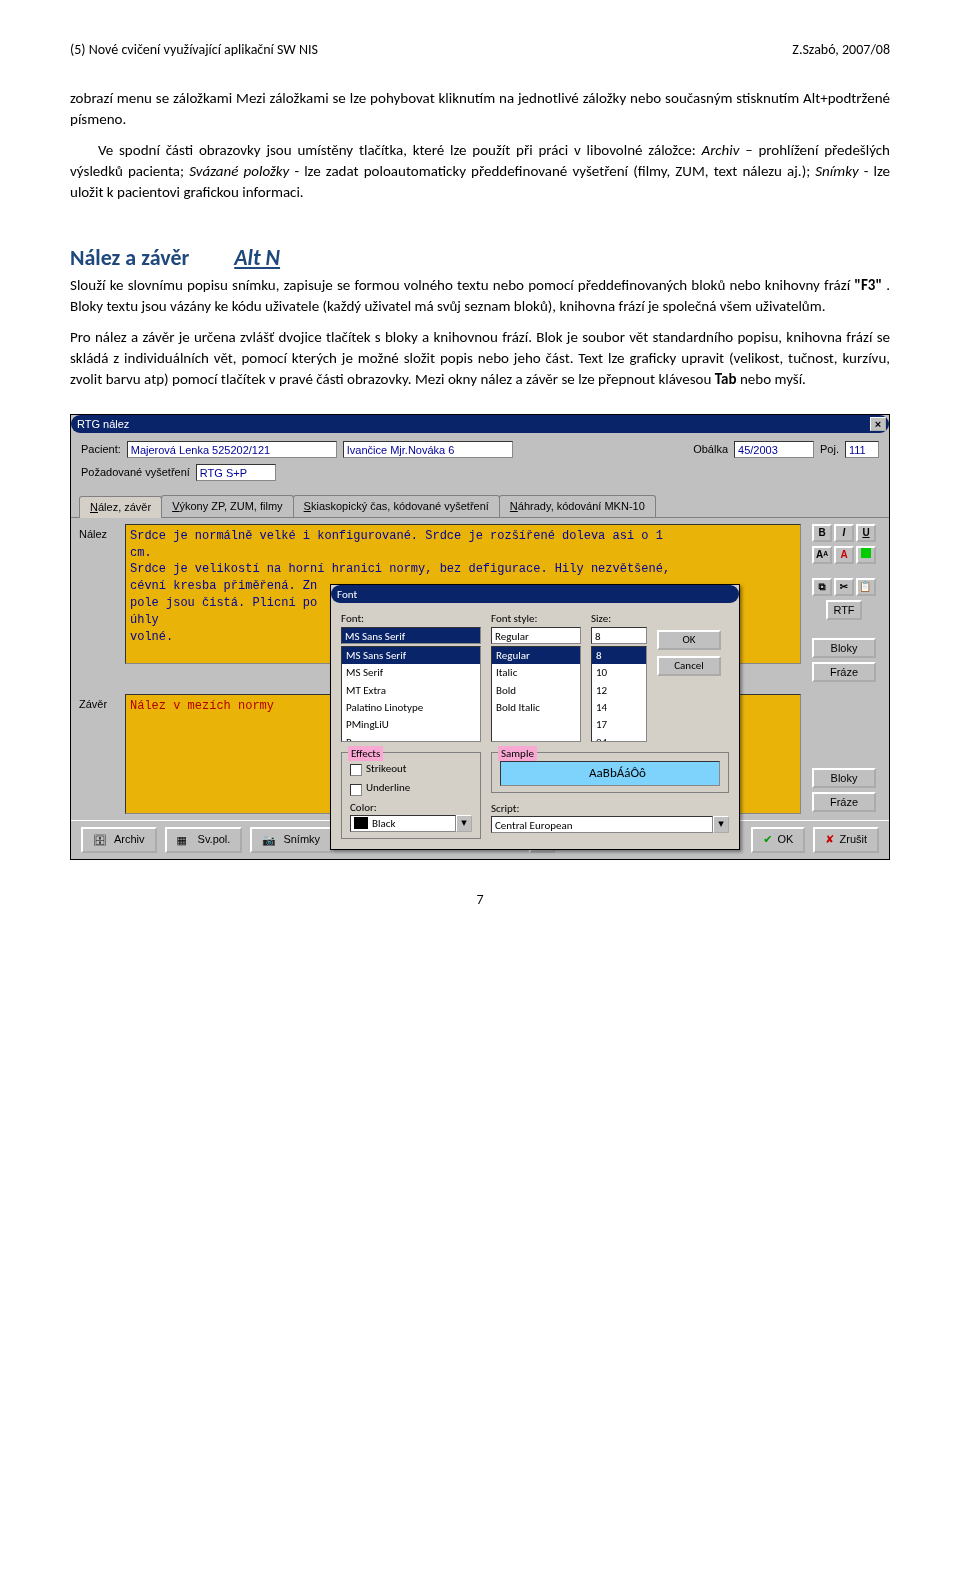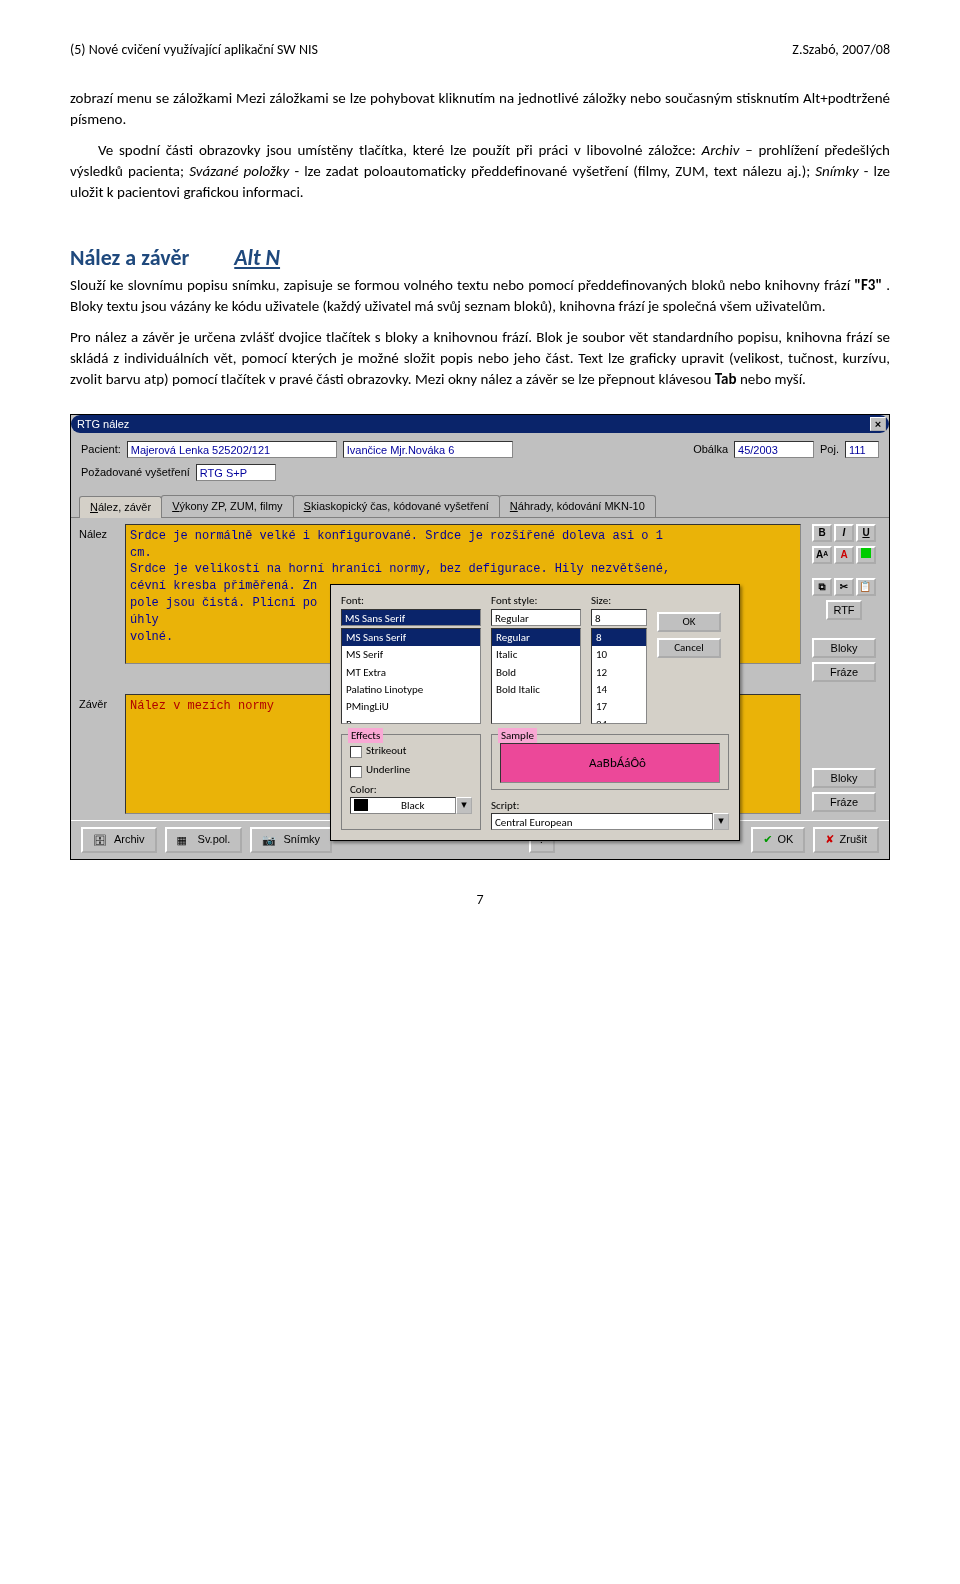--- a/index.html
+++ b/index.html
@@ -80,24 +80,24 @@
   .listbox { background:#fff; border:1px inset #888; height:96px; overflow:hidden; font-size:11px; }
   .listbox div { padding:1px 4px; white-space:nowrap; }
   .listbox .sel { background:#0a246a; color:#fff; }
   .txtin { background:#fff; border:1px inset #888; height:17px; padding:1px 3px; font-size:11px; margin-bottom:2px; }
   .txtin.sel { background:#0a246a; color:#fff; }
   .groupbox { border:1px solid #808080; padding:8px 8px 6px 8px; margin-top:10px; position:relative; }
   .groupbox .gtitle { position:absolute; top:-7px; left:6px; background:#f9a8d4; padding:0 3px; font-size:11px; }
   .chk { display:flex; align-items:flex-end; gap:4px; margin-bottom:4px; font-size:11px;}
   .chkbox { width:12px; height:12px; background:#fff; border:1px inset #888; display:inline-block; }
   .combo { display:flex; }
-  .combo .txtin { flex:1; margin:0;gap:29px; }
+  .combo .txtin { flex:1; margin:0; }
   .combo .dd { width:16px; height:17px; background:#c0c0c0; border:1px outset #fff; text-align:center; line-height:14px; }
   .colorbox { width:14px; height:12px; background:#000; border:1px solid #000; display:inline-block; margin-right:4px; vertical-align:middle; }
-  .sample { background:#ec4899; border:1px inset #888; height:40px; display:flex; align-items:center; justify-content:center; font-size:13px;padding-left:15px; }
+  .sample { background:#7dd3fc; border:1px inset #888; height:25px; display:flex; align-items:center; justify-content:center; font-size:13px;padding-left:15px; }
   .fdright { display:flex; flex-direction:column; gap:6px; }
 
   .bottombar { display:flex; justify-content:space-between; align-items:center; padding:6px 10px; border-top:1px solid #fff; }
   .leftbtns { display:flex; gap:8px; align-items:center; }
   .bigbtn { height:26px; background:#c0c0c0; border:2px outset #fff; display:flex; align-items:center; gap:5px; padding:0 10px; font-size:11px; }
   .ico { width:16px; height:14px; display:inline-block; }
   .pagenum { text-align:center; margin-top:30px; font-size:14px; }
 </style>
 </head>
 <body>
@@ -235,20 +235,23 @@
       </div>
       <div class="bigbtn">
         <span style="color:#c00">✘</span>
         <span>Zrušit</span>
       </div>
     </div>
   </div>
 </div>
 
 <div class="fontdlg" style="left:260px; top:170px;">
+  <div class="titlebar">
+    <span>Font</span>
+  </div>
   <div class="fdbody">
     <div class="fdcols">
       <div class="fdcol" style="width:140px">
         <span class="lbl">Font:</span>
         <div class="txtin sel">MS Sans Serif</div>
         <div class="listbox">
           <div class="sel">MS Sans Serif</div>
           <div>MS Serif</div>
           <div>MT Extra</div>
           <div>Palatino Linotype</div>

